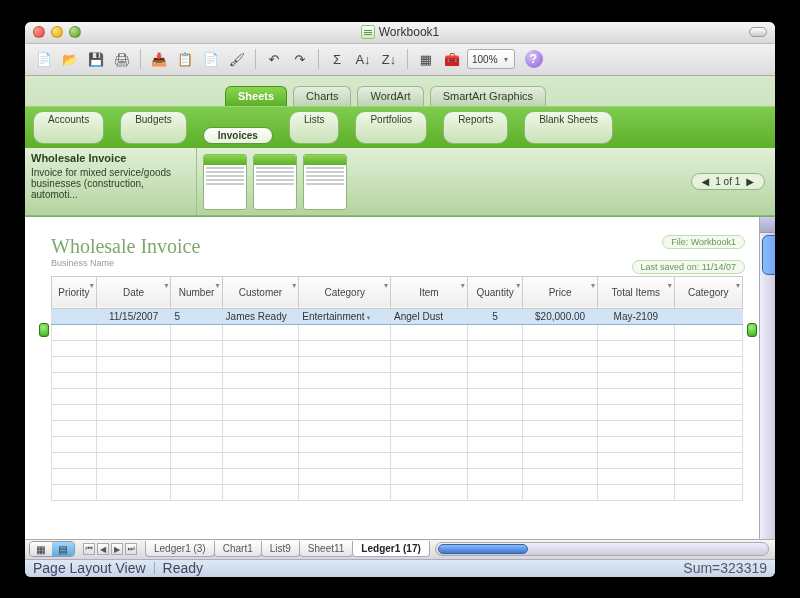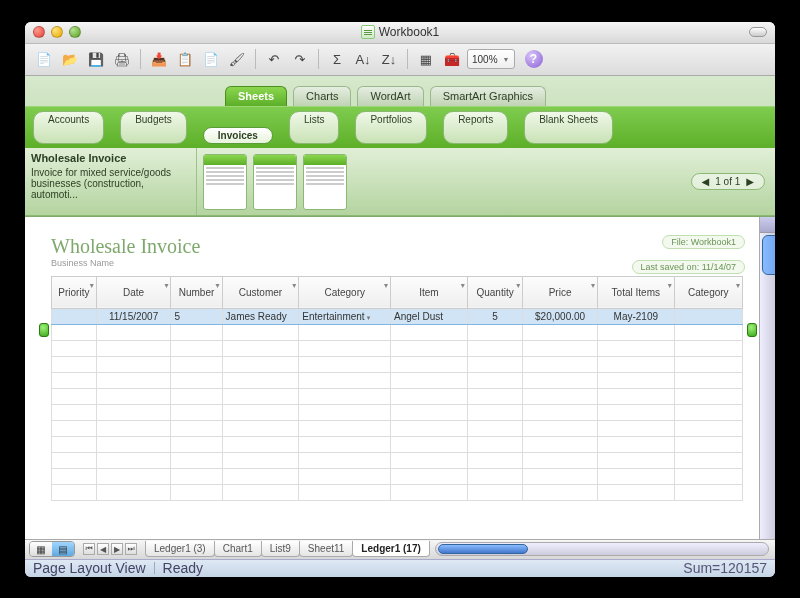--- a/index.html
+++ b/index.html
@@ -386,15 +386,15 @@
     </div>
     <div class="hscroll">
         <div class="hthumb"></div>
       </div>
   </div>
 
   <div class="status">
     <span>Page Layout View</span>
     <span class="stsep"></span>
     <span>Ready</span>
-    <span class="sum">Sum=120157</span>
+    <span class="sum">Sum=323319</span>
   </div>
 </div>
 
 </body></html>

